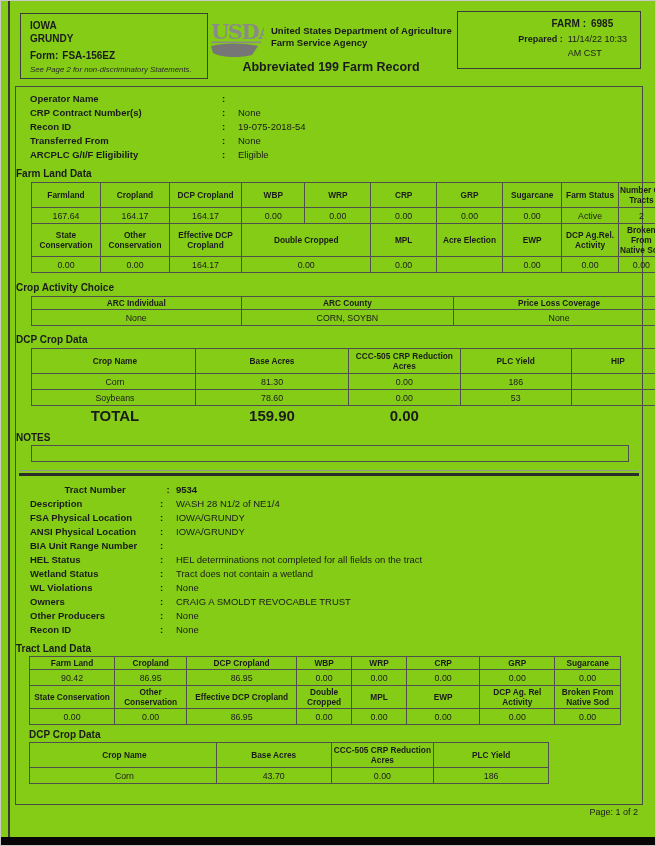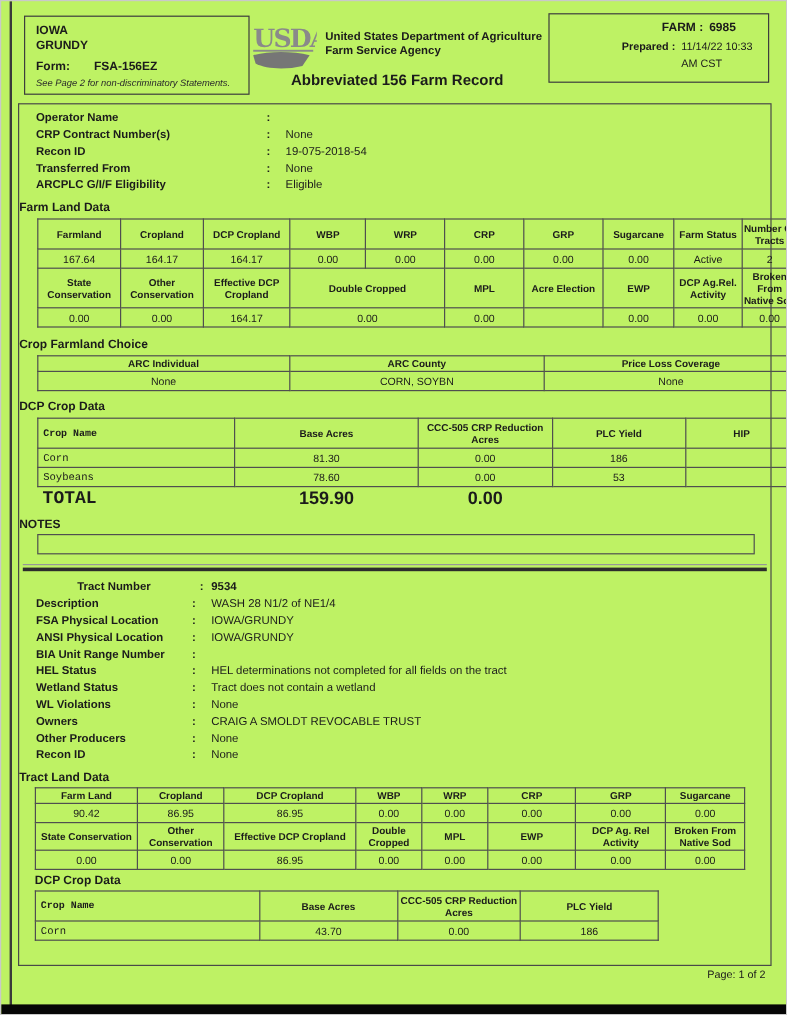--- a/index.html
+++ b/index.html
@@ -1,29 +1,29 @@
 <!DOCTYPE html>
 <html><head>
 <meta charset="utf-8">
 <style>
   html,body { margin:0; padding:0; background:#e8e8e8; }
   .page {
     position:relative; width:656px; height:846px; margin:0 auto;
-    background:#bef264; font-family:"Liberation Sans", sans-serif;
+    background:#84cc16; font-family:"Liberation Sans", sans-serif;
     color:#1b1b1b; overflow:hidden; border:1px solid #c9c9c9; box-sizing:border-box;
   }
   .scan-left { position:absolute; left:7px; top:0; height:838px; width:2px; background:#3a3a3a; }
   .scan-bottom { position:absolute; left:0; bottom:0; width:100%; height:8px; background:#060606; }
 
   
   .hdr-left { position:absolute; left:19px; top:12px; width:188px; height:66px;
     border:1.5px solid #3d3d3d; box-sizing:border-box; padding:5px 4px 0 9px; }
   .hdr-left .st { font-weight:bold; font-size:10px; line-height:13px; }
   .hdr-left .form-line { margin-top:5px; font-weight:bold; font-size:10px; }
-  .hdr-left .form-line .fv { margin-left:20px; }
+  .hdr-left .form-line .fv { margin-left:4px; }
   .hdr-left .disc { margin-top:4px; font-style:italic; font-size:7.8px; color:#2a2a2a; }
 
   .hdr-center { position:absolute; left:209px; top:21px; width:242px; }
   .logo-row { display:flex; align-items:flex-start; }
   .dept { font-weight:bold; font-size:9.5px; line-height:11.5px; margin-left:7px; margin-top:3px; }
   .doc-title { position:absolute; left:205px; top:59px; width:250px; text-align:center;
     font-weight:bold; font-size:12.5px; }
 
   .hdr-right { position:absolute; left:456px; top:10px; width:184px; height:58px;
     border:1.5px solid #3d3d3d; box-sizing:border-box; padding-top:4px;padding-left:32px; }
@@ -46,21 +46,21 @@
   .tract-num .info-value { font-weight:bold; }
 
   .sec-title { text-align:left; font-weight:bold; font-size:10px; margin-top:6px; }
   .sec-title.tdcp { width:520px; margin-left:13px; margin-top:4px; }
 
   table { border-collapse:collapse; table-layout:fixed; }
   th, td { border:1px solid #4f4f4f; font-size:8.3px; padding:1px; text-align:center;
     vertical-align:middle; overflow:hidden; }
   th { font-weight:bold; }
   td.val { font-size:8.8px; height:13px; }
-  td.lft, th.lft { text-align:left; padding-left:4px;font-family:Liberation Mono, monospace; }
+  td.lft, th.lft { text-align:center; padding-left:4px; }
   tr.h1 th { height:22px; }
   .t-full { width:634px; margin:3px 0 0 15px; }
   .t-tract { width:592px; margin:2px 0 0 13px; }
   .t-tdcp { width:520px; margin:2px 0 0 13px; }
   tr.total-row td { border:none; font-weight:bold; font-size:15px; height:16px; }
 
   .notes-box { margin:2px 0 0 15px; width:598px; height:17px;
     border:1px solid #4f4f4f; box-sizing:border-box; }
 
   .divider { margin:8px 3px 0 3px; }
@@ -88,21 +88,21 @@
         <text x="1" y="17" font-size="21" font-family="'DejaVu Serif', serif" font-weight="bold" fill="#8a8a8a" letter-spacing="-1.5">USDA</text>
         <rect x="1" y="19.5" width="50" height="1.6" fill="#8a8a8a"></rect>
         <path d="M1,24 C14,20.5 34,20.5 48,24 L42,33 C28,36.5 11,35.5 3,31 Z" fill="#767676"></path>
       </svg>
       <div class="dept">
         <div>United States Department of Agriculture</div>
         <div>Farm Service Agency</div>
       </div>
     </div>
   </div>
-  <div class="doc-title">Abbreviated 156 Farm Record</div>
+  <div class="doc-title">Abbreviated 199 Farm Record</div>
 
   <div class="hdr-right">
     <div class="hr-row big">
       <div class="hr-label">FARM :</div>
       <div class="hr-val">6985</div>
     </div>
     <div class="hr-row">
       <div class="hr-label">Prepared :</div>
       <div class="hr-val">11/14/22  10:33 AM CST</div>
     </div>
@@ -195,21 +195,21 @@
         <td class="val" colspan="2">0.00</td>
         <td class="val">0.00</td>
         <td class="val"></td>
         <td class="val">0.00</td>
         <td class="val">0.00</td>
         <td class="val">0.00</td>
       </tr>
     </tbody>
       </table>
 
-    <div class="sec-title" style="margin-top:9px;">Crop Farmland Choice</div>
+    <div class="sec-title" style="margin-top:9px;">Crop Activity Choice</div>
     <table class="t-full">
       <colgroup>
           <col style="width:33.1%">
           <col style="width:33.6%">
           <col style="width:33.3%">
         </colgroup>
       <tbody>
           <tr>
         <th>ARC Individual</th>
         <th>ARC County</th>

